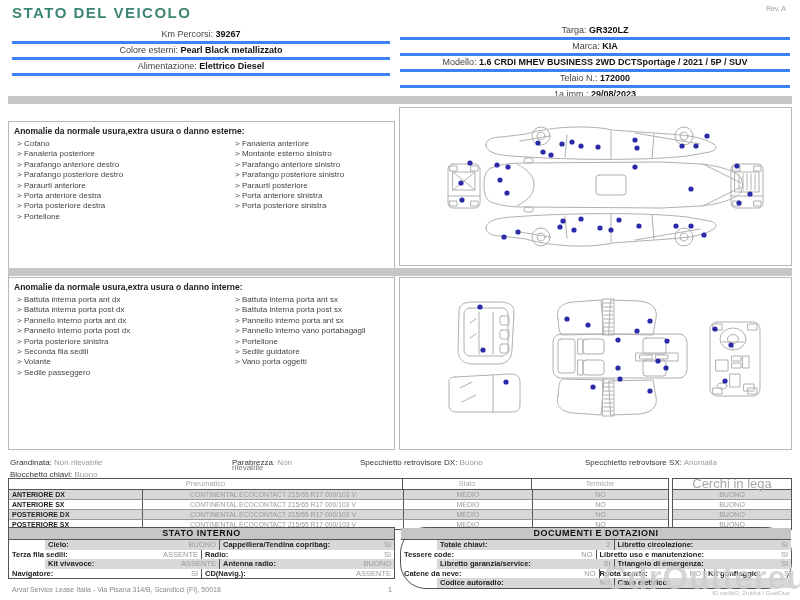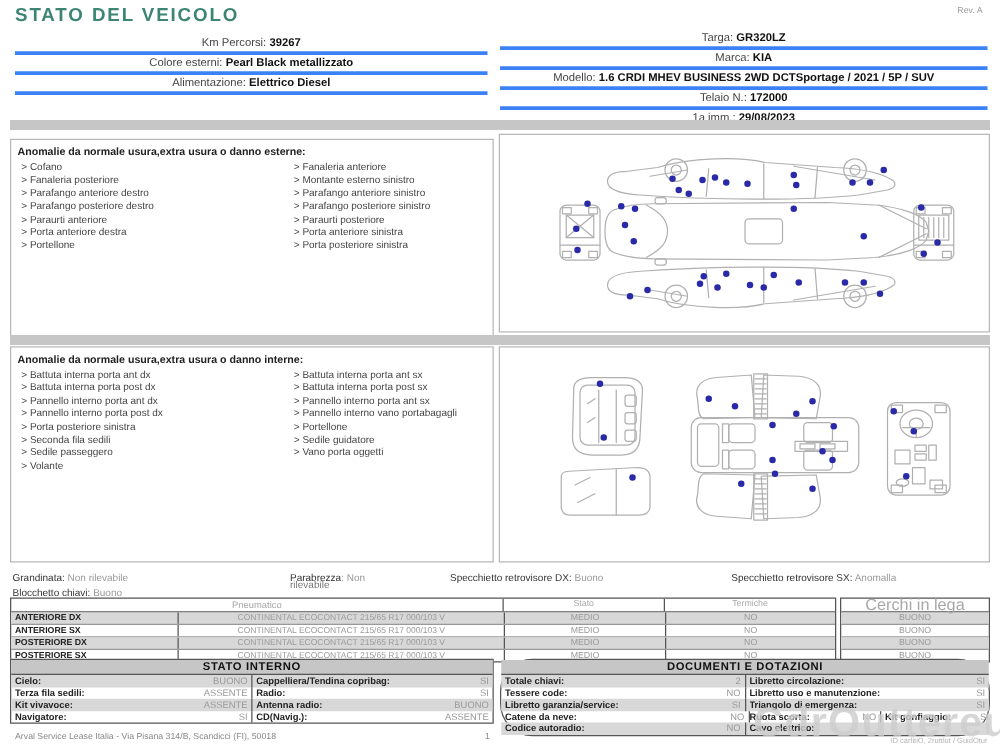--- a/index.html
+++ b/index.html
@@ -16,21 +16,21 @@
         line-height:11px;min-height:11px;text-align:center;}
   .hrow .ht{display:inline-block;max-width:345px;vertical-align:top;}
   .hrow b{color:#111;}
 
   
   .bar{position:absolute;left:8px;width:784px;height:8px;background:#c6c6c6;}
   .bar1{top:96px}.bar2{top:268px}
 
   
   .box{position:absolute;border:1px solid #b8b8b8;background:#fff;box-sizing:border-box;}
-  .ext-list{left:8px;top:111px;width:387px;height:159px;}
+  .ext-list{left:8px;top:121px;width:387px;height:159px;}
   .ext-diag{left:399px;top:107px;width:393px;height:159px;}
   .int-list{left:8px;top:277px;width:387px;height:173px;}
   .int-diag{left:399px;top:277px;width:393px;height:173px;}
   .list-head{font-size:8.5px;font-weight:bold;color:#222;padding:4px 4px 3px 5px;}
   .cols{display:flex;padding-left:8px;gap:30px;}
   .colA{width:188px;}
   .colB{width:152px;}
   .li{font-size:8px;color:#444;line-height:10.4px;}
   .li::before{content:"> ";}
   .diag-svg{width:100%;height:100%;display:block;}
@@ -61,21 +61,21 @@
   .c-row{height:9px;line-height:9px;text-align:center;color:#9a9a9a;border-bottom:1px solid #999;}
   .c-row:last-child{border-bottom:none;}
 
   
   .btab{position:absolute;border:1px solid #555;box-sizing:border-box;font-size:7.5px;background:#fff;}
   .sitab{left:8px;top:527px;width:387px;}
   .doctab{left:400px;top:527px;width:392px;border-radius:26px;}
   .tab-title{height:11px;line-height:11px;background:#c6c6c6;font-weight:bold;text-align:center;
              font-size:9px;color:#111;border-bottom:1px solid #555;letter-spacing:.5px;}
   .b-row{display:flex;height:9.5px;line-height:9.5px;}
-  .b-alt{background:#d8d8d8;}
+  .b-alt{background:#d8d8d8;margin-left:36px;}
   .half{flex:1;display:flex;padding:0 3px;min-width:0;}
   .half.hl{border-right:1px solid #555;}
   .lbl{font-weight:bold;color:#222;flex:1;white-space:nowrap;overflow:hidden;}
   .val{color:#9a9a9a;white-space:nowrap;}
   .sub{display:flex;min-width:0;padding:0;}
   .sub1{flex:1.1;display:flex;border-right:1px solid #555;padding-right:3px;min-width:0;}
   .sub2{flex:0.9;display:flex;padding-left:3px;min-width:0;}
 
   
   .f-left{position:absolute;left:12px;top:586px;font-size:7px;color:#888;}
@@ -111,20 +111,21 @@
   <div class="box ext-list">
     <div class="list-head">Anomalie da normale usura,extra usura o danno esterne:</div>
     <div class="cols">
       <div class="colA">
         <div class="li">Cofano</div>
         <div class="li">Fanaleria posteriore</div>
         <div class="li">Parafango anteriore destro</div>
         <div class="li">Parafango posteriore destro</div>
         <div class="li">Paraurti anteriore</div>
         <div class="li">Porta anteriore destra</div>
+        <div class="li">Porta posteriore destra</div>
         <div class="li">Portellone</div>
       </div>
       <div class="colB">
         <div class="li">Fanaleria anteriore</div>
         <div class="li">Montante esterno sinistro</div>
         <div class="li">Parafango anteriore sinistro</div>
         <div class="li">Parafango posteriore sinistro</div>
         <div class="li">Paraurti posteriore</div>
         <div class="li">Porta anteriore sinistra</div>
         <div class="li">Porta posteriore sinistra</div>
@@ -218,22 +219,22 @@
   <div class="box int-list">
     <div class="list-head">Anomalie da normale usura,extra usura o danno interne:</div>
     <div class="cols">
       <div class="colA">
         <div class="li">Battuta interna porta ant dx</div>
         <div class="li">Battuta interna porta post dx</div>
         <div class="li">Pannello interno porta ant dx</div>
         <div class="li">Pannello interno porta post dx</div>
         <div class="li">Porta posteriore sinistra</div>
         <div class="li">Seconda fila sedili</div>
+        <div class="li">Volante</div>
         <div class="li">Sedile passeggero</div>
-        <div class="li">Volante</div>
       </div>
       <div class="colB">
         <div class="li">Battuta interna porta ant sx</div>
         <div class="li">Battuta interna porta post sx</div>
         <div class="li">Pannello interno porta ant sx</div>
         <div class="li">Pannello interno vano portabagagli</div>
         <div class="li">Portellone</div>
         <div class="li">Sedile guidatore</div>
         <div class="li">Vano porta oggetti</div>
       </div>

